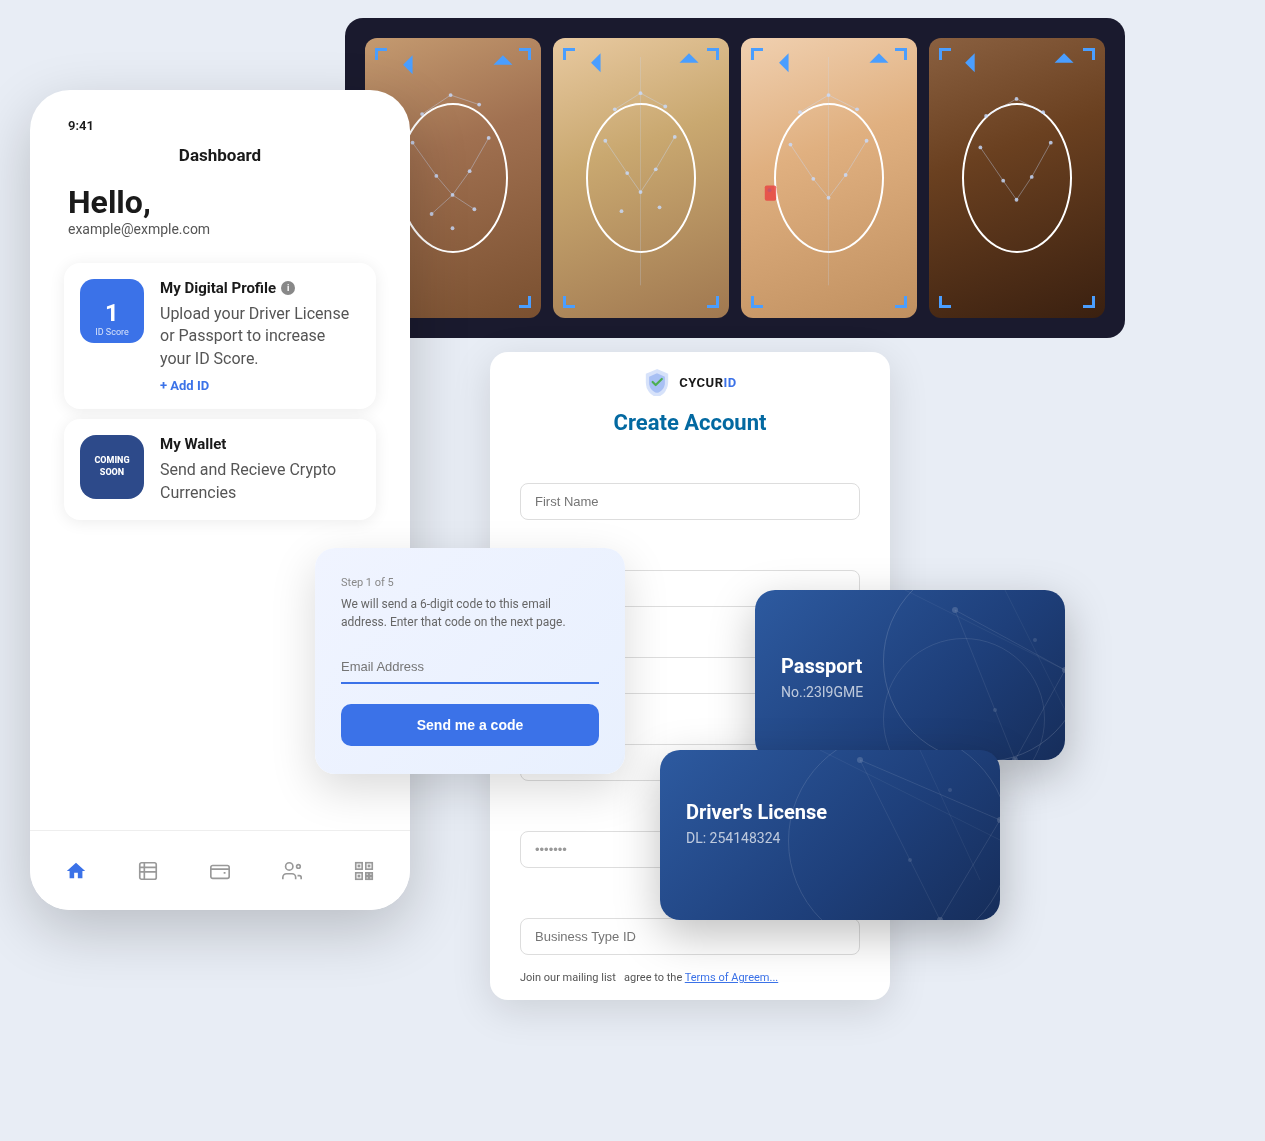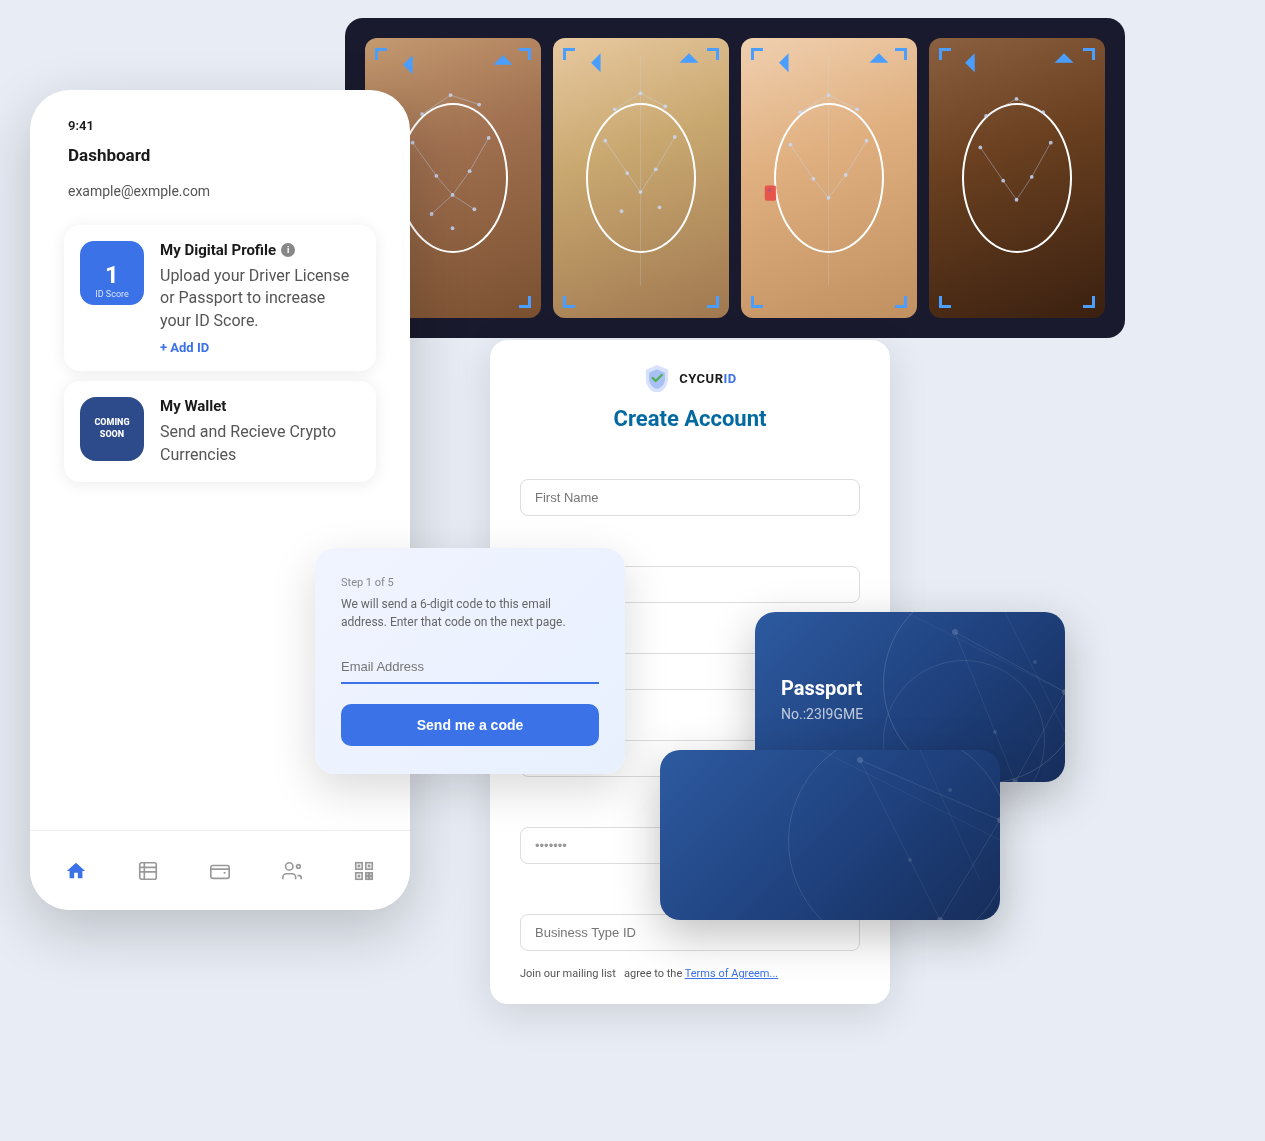--- a/index.html
+++ b/index.html
@@ -72,20 +72,21 @@
     }
     .mobile-status {
       display: flex;
       justify-content: flex-start;
       padding: 14px 24px 6px;
       font-size: 13px;
       font-weight: 600;
       color: #1a1a1a;
     }
     .mobile-title {
+      text-align: center;
       font-size: 17px;
       font-weight: 700;
       color: #1a1a1a;
       padding: 6px 24px 10px;
     }
     .mobile-hello {
       padding: 8px 24px 16px;
     }
     .mobile-hello .greeting {
       font-size: 32px;
@@ -206,27 +207,27 @@
     .nav-icon.active {
       color: #3b72e8;
     }
     .nav-icon:not(.active) {
       color: #999;
     }
 
     
     .create-account {
       position: absolute;
-      top: 340px;
+      top: 352px;
       left: 490px;
       width: 400px;
       background: #fff;
       border-radius: 18px;
       box-shadow: 0 10px 40px rgba(0,0,0,0.12);
-      padding: 24px 30px;
+      padding: 16px 30px;
     }
     .cycurid-logo {
       display: flex;
       align-items: center;
       justify-content: center;
       gap: 8px;
       margin-bottom: 14px;
     }
     .logo-icon {
       width: 28px;
@@ -304,21 +305,21 @@
       border-radius: 10px;
       padding: 13px;
       font-size: 14px;
       font-weight: 600;
       cursor: pointer;
     }
 
     
     .passport-card {
       position: absolute;
-      top: 612px;
+      top: 590px;
       left: 755px;
       width: 310px;
       background: linear-gradient(135deg, #2d5aa0 0%, #1e3f7a 60%, #162d5a 100%);
       border-radius: 20px;
       box-shadow: 0 15px 45px rgba(0,0,0,0.25);
       padding: 24px 26px;
       overflow: hidden;
       height: 170px;
     }
     .passport-card::before {
@@ -533,20 +534,21 @@
   </div>
 </div>
 
 <div class="mobile-app">
   <div class="mobile-status">
     <span>9:41</span>
   </div>
   <div class="mobile-title">Dashboard</div>
 
   <div class="mobile-hello">
+    <div class="greeting">Hello,</div>
     <div class="email">example@exmple.com</div>
   </div>
 
   <div class="mobile-card">
     <div class="score-badge">
       <span class="score-num">1</span>
       <span class="score-label">ID Score</span>
     </div>
     <div class="card-content">
       <div class="card-title">
@@ -672,13 +674,17 @@
     <line x1="340" y1="70" x2="280" y2="170" stroke="rgba(255,255,255,0.25)" stroke-width="1"></line>
     <line x1="200" y1="10" x2="280" y2="170" stroke="rgba(255,255,255,0.2)" stroke-width="1"></line>
     <line x1="160" y1="0" x2="340" y2="90" stroke="rgba(255,255,255,0.15)" stroke-width="1"></line>
     <line x1="260" y1="0" x2="320" y2="130" stroke="rgba(255,255,255,0.15)" stroke-width="1"></line>
     <circle cx="200" cy="10" r="3" fill="rgba(255,255,255,0.4)"></circle>
     <circle cx="340" cy="70" r="3" fill="rgba(255,255,255,0.4)"></circle>
     <circle cx="280" cy="170" r="3" fill="rgba(255,255,255,0.4)"></circle>
     <circle cx="290" cy="40" r="2" fill="rgba(255,255,255,0.3)"></circle>
     <circle cx="250" cy="110" r="2" fill="rgba(255,255,255,0.3)"></circle>
   </svg>
+  <div style="margin-top:20px;">
+    <div class="card-label">Driver's License</div>
+    <div class="card-number">DL: 254148324</div>
+  </div>
 </div>
 
 </body></html>

